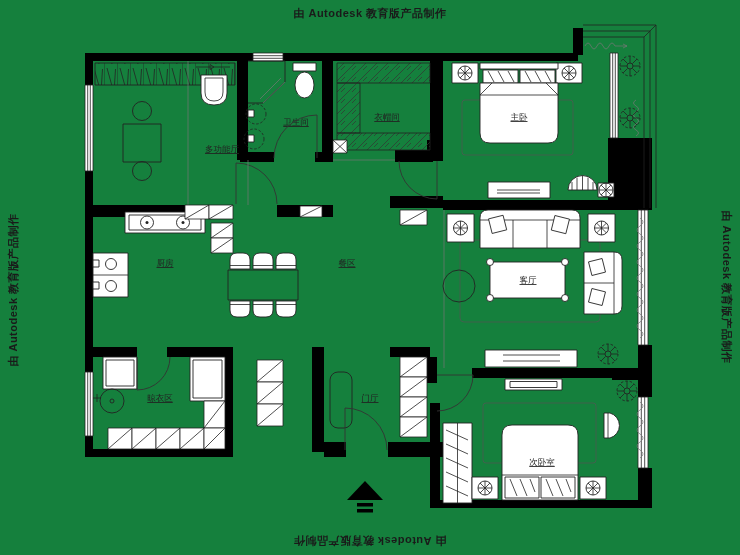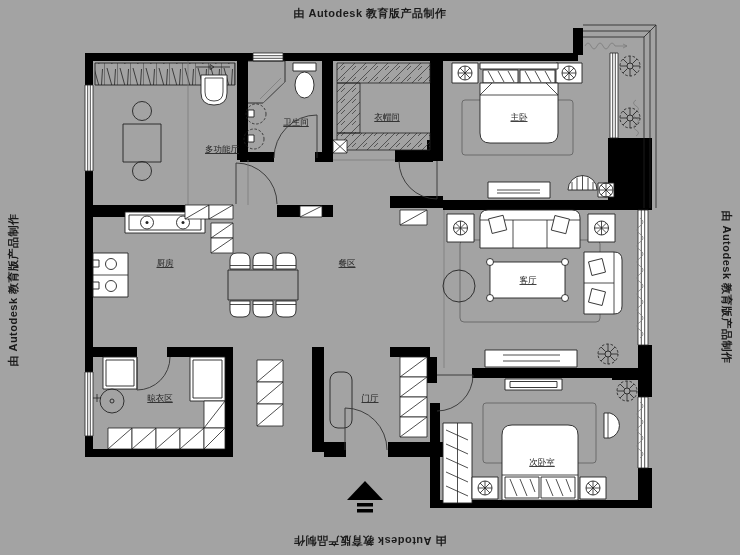--- a/index.html
+++ b/index.html
@@ -1,16 +1,16 @@
 <!DOCTYPE html>
 <html><head>
 <meta charset="utf-8">
 <style>
   html,body{margin:0;padding:0;background:#fff;}
-  .canvas{position:relative;width:740px;height:555px;background:#a3a3a3;overflow:hidden;
+  .canvas{position:relative;width:740px;height:555px;background:#15803d;overflow:hidden;
           font-family:"Liberation Sans","DejaVu Sans",sans-serif;}
   .wm{position:absolute;white-space:nowrap;font-size:11px;font-weight:bold;color:#1a1a1a;letter-spacing:0.5px;}
   .wm-top{left:370px;top:13px;transform:translate(-50%,-50%);}
   .wm-bottom{left:370px;top:540px;transform:translate(-50%,-50%) rotate(180deg);}
   .wm-left{left:13px;top:290px;transform:translate(-50%,-50%) rotate(-90deg);}
   .wm-right{left:726px;top:287px;transform:translate(-50%,-50%) rotate(90deg);}
   svg{position:absolute;left:0;top:0;}
   svg line,svg path,svg rect,svg circle,svg ellipse,svg polyline{vector-effect:non-scaling-stroke;}
   .wall{fill:#000;stroke:none;}
   .thin{stroke:#222;stroke-width:0.8;fill:none;}

